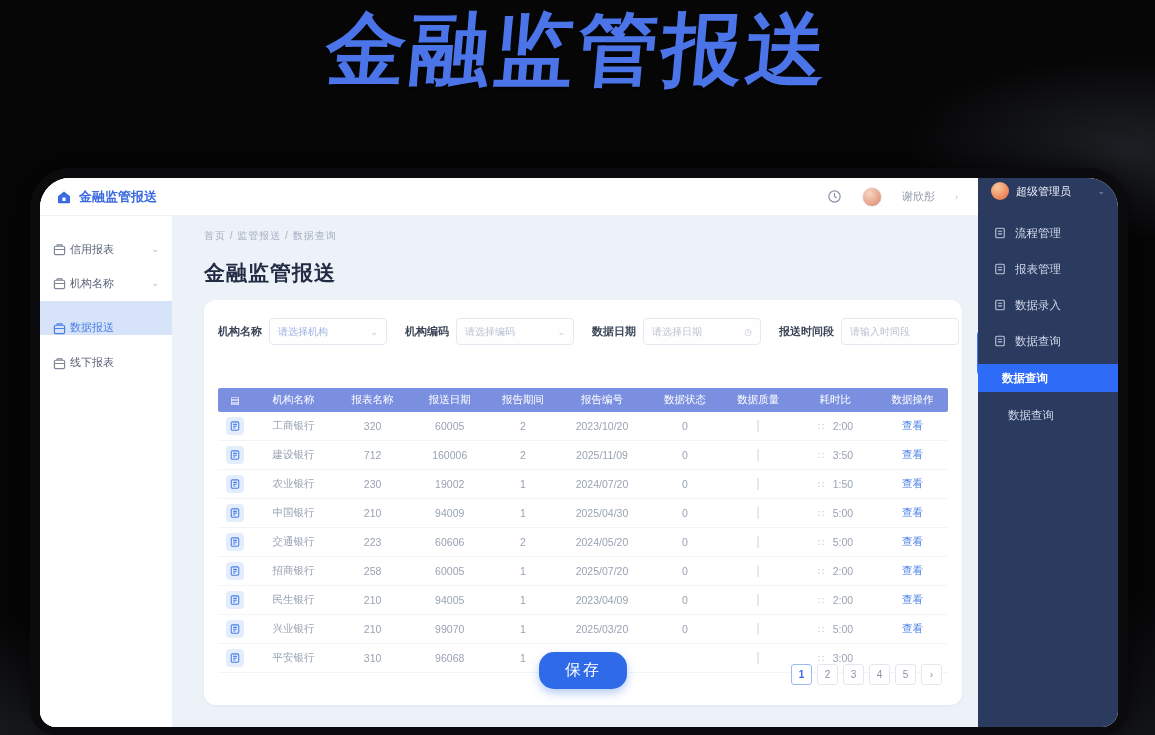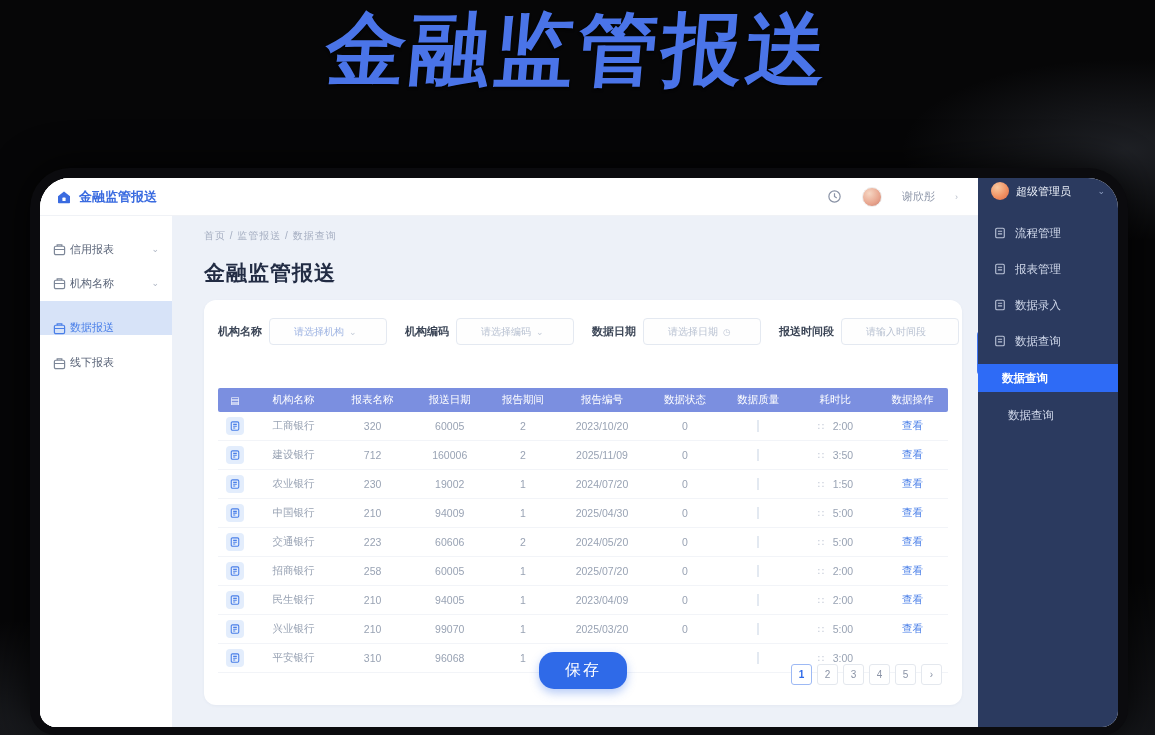--- a/index.html
+++ b/index.html
@@ -53,21 +53,21 @@
   .main { flex:1; min-width:0; background:#edf1f8; padding:13px 16px 22px 32px; display:flex; flex-direction:column; }
   .breadcrumb { font-size:10px; color:#a6afc2; letter-spacing:1px; }
   .page-title { font-size:21px; font-weight:bold; color:#222c44; margin:16px 0 13px; letter-spacing:1px; }
 
   .card { background:#fff; border-radius:12px; padding:18px 14px 10px; flex:1; min-height:0; display:flex; flex-direction:column; box-shadow:0 1px 3px rgba(80,100,140,.06); }
 
   
   .filters { display:flex; align-items:flex-start; gap:18px; }
   .filter { display:flex; align-items:center; gap:7px; }
   .filter .flabel { font-size:11px; font-weight:bold; color:#3c4657; white-space:nowrap; }
-  .filter .control { display:flex; align-items:center; width:118px; height:27px; border:1px solid #e4e9f1; border-radius:4px; padding:0 24px; font-size:10px; color:#b9c2d2; background:#fefefe; cursor:pointer; }
+  .filter .control { display:flex; align-items:center; justify-content:space-between; width:118px; height:27px; border:1px solid #e4e9f1; border-radius:4px; padding:0 8px; font-size:10px; color:#b9c2d2; background:#fefefe; cursor:pointer; }
   .filter .control.tint { color:#9db3e2; }
   .filter .suffix { font-size:9px; color:#c4cbd8; margin-left:5px; }
   .search-btn { margin-left:auto; margin-top:13px; background:#3f74ef; color:#fff; border:none; font-size:11px; border-radius:4px; padding:7px 17px; cursor:pointer; letter-spacing:1px; }
 
   
   .table { margin-top:13px; flex:1; min-height:0; }
   .tgrid { display:grid; grid-template-columns:34px 1.05fr 0.95fr 1fr 0.85fr 1.15fr 0.95fr 0.9fr 1.05fr 0.9fr; align-items:center; }
   .thead { background:#7b8fe0; border-radius:2px; height:24px; color:#fff; font-size:10.5px; }
   .thead .th { text-align:center; white-space:nowrap; overflow:hidden; }
   .thead .th-icon { display:flex; justify-content:center; font-size:10px; }

